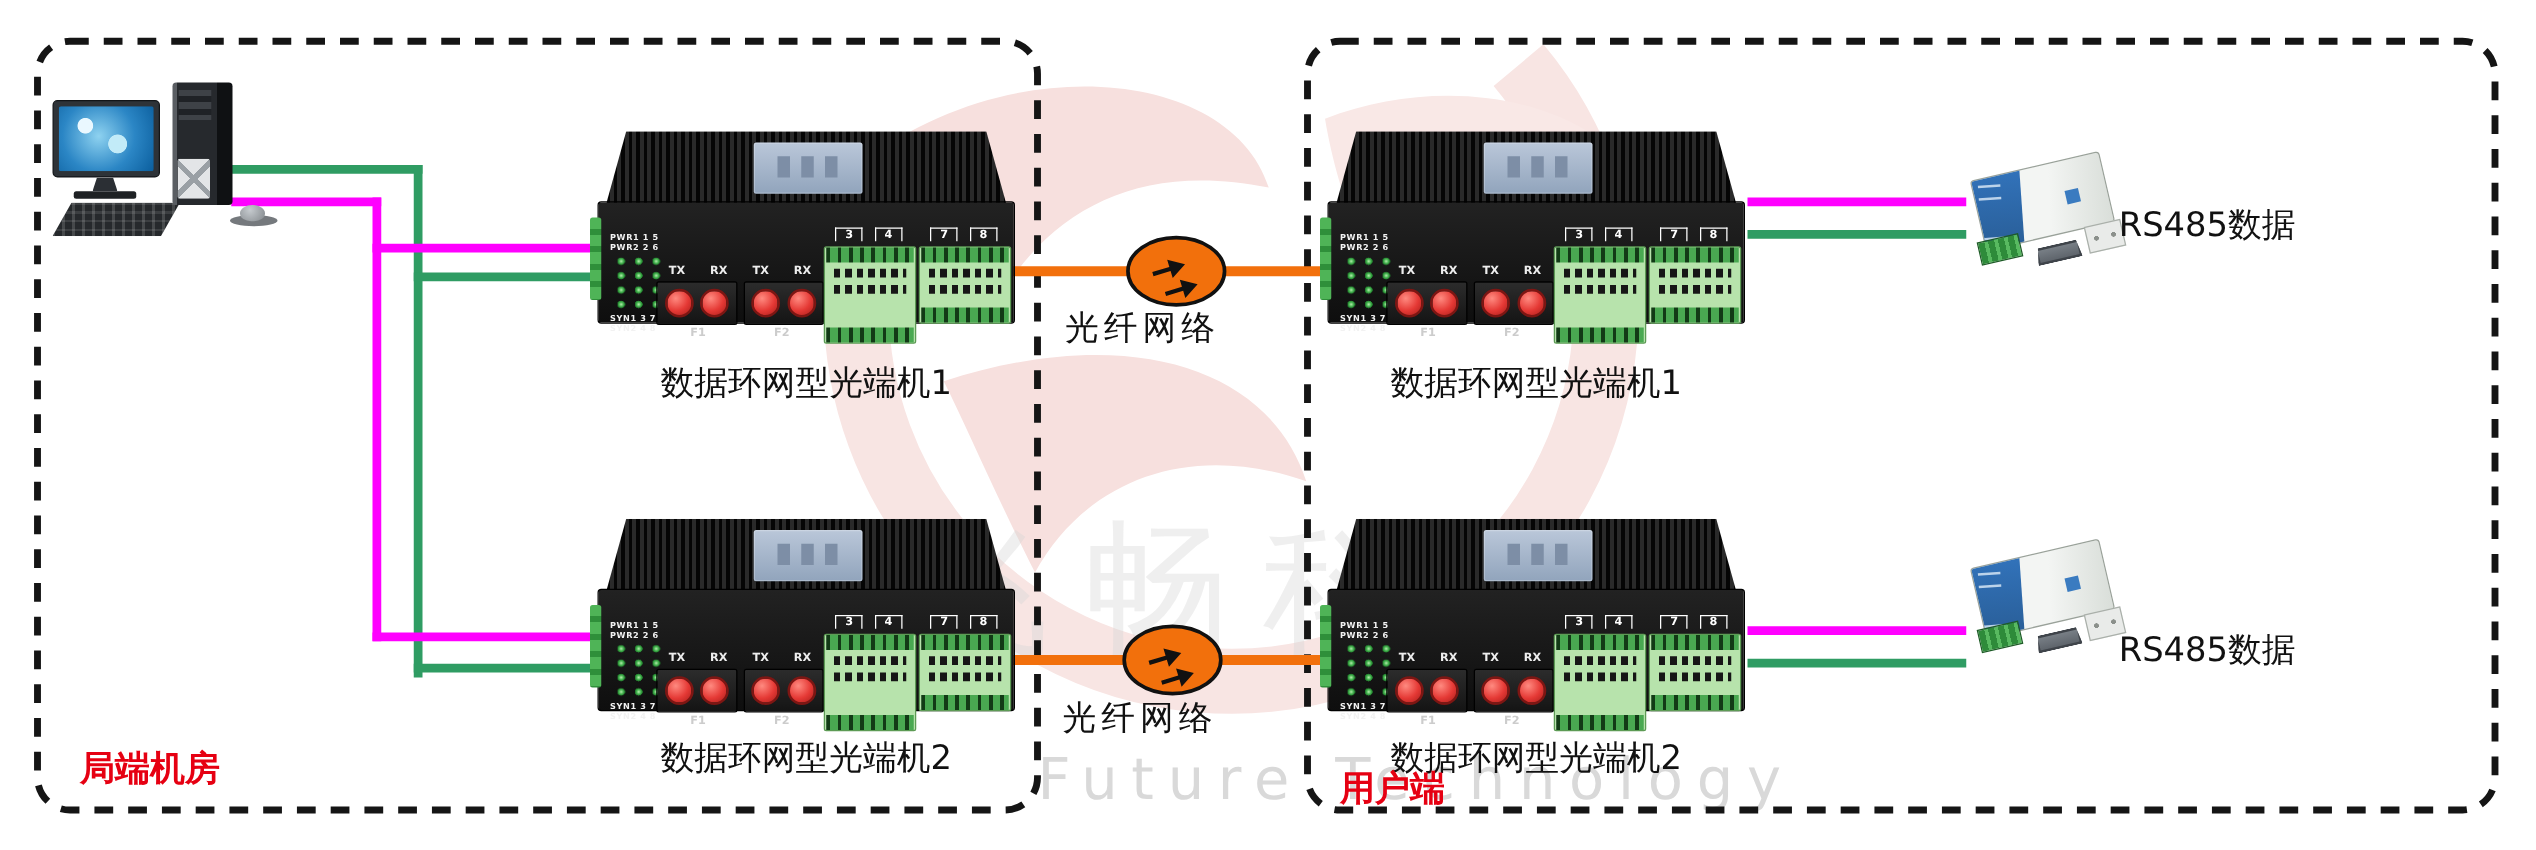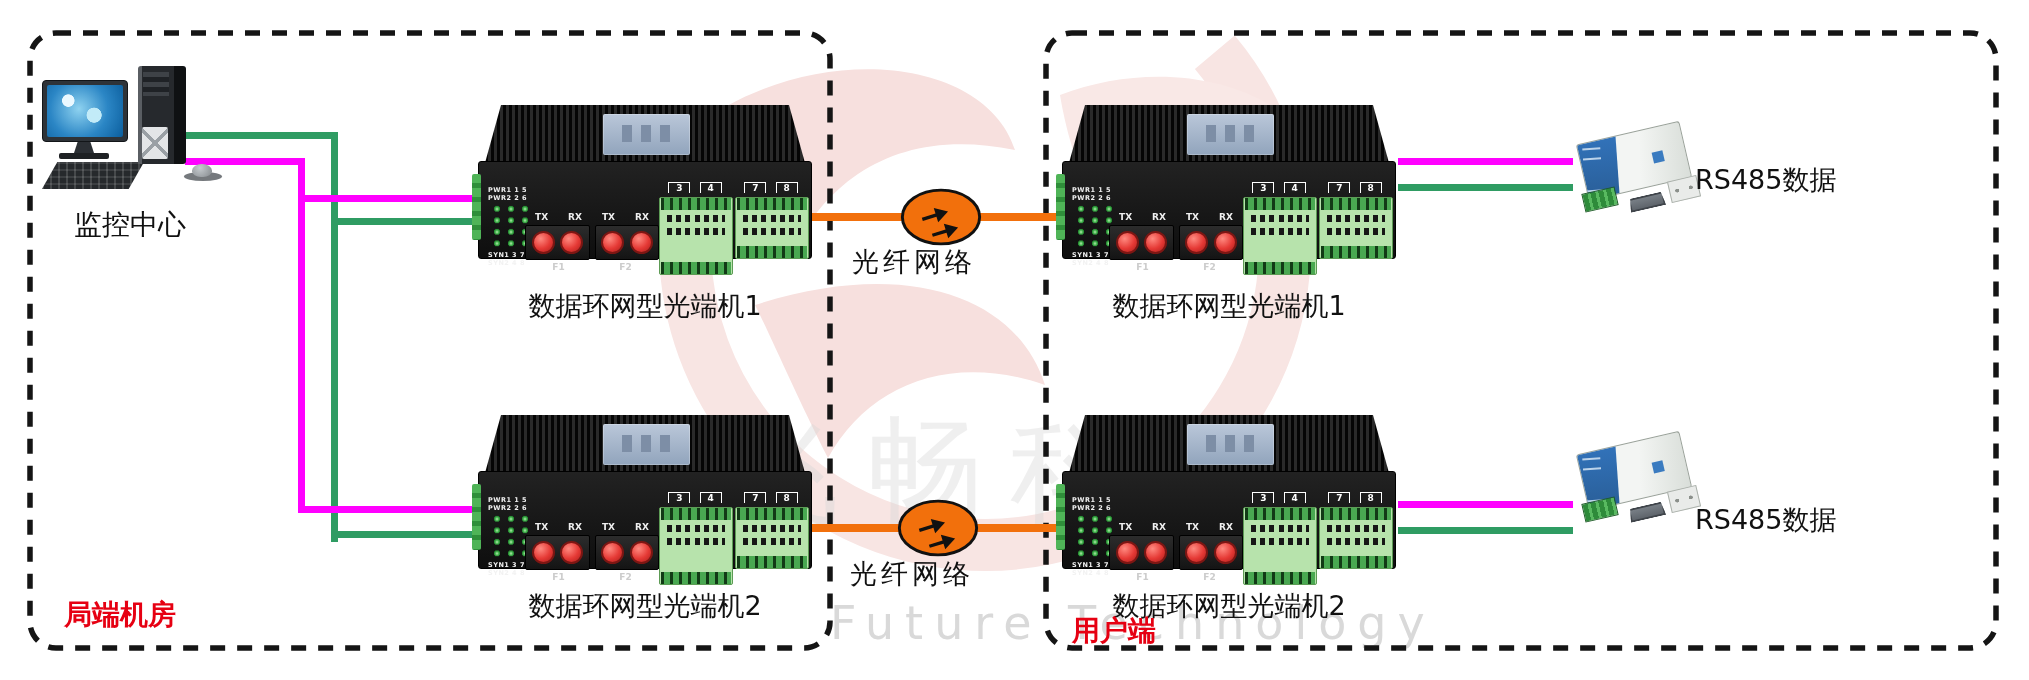--- a/index.html
+++ b/index.html
@@ -187,21 +187,20 @@
     <div class="pc-tower abs">
       <div class="pc-bays abs"></div>
       <div class="pc-vent abs"></div>
     </div>
     <div class="pc-monitor abs">
       <div class="pc-screen abs"></div>
     </div>
     <div class="pc-stand abs"></div>
     <div class="pc-base abs"></div>
   </div>
-  <div class="lbl center" style="left:30px;top:206px;width:200px;font-size:28px;">监控中心</div>
 
   <div class="device" style="left:478px;top:105px;">
     <div class="dev-top">
       <div class="dev-plate">
           <i></i>
           <i></i>
           <i></i>
         </div>
     </div>
     <div class="dev-body">

